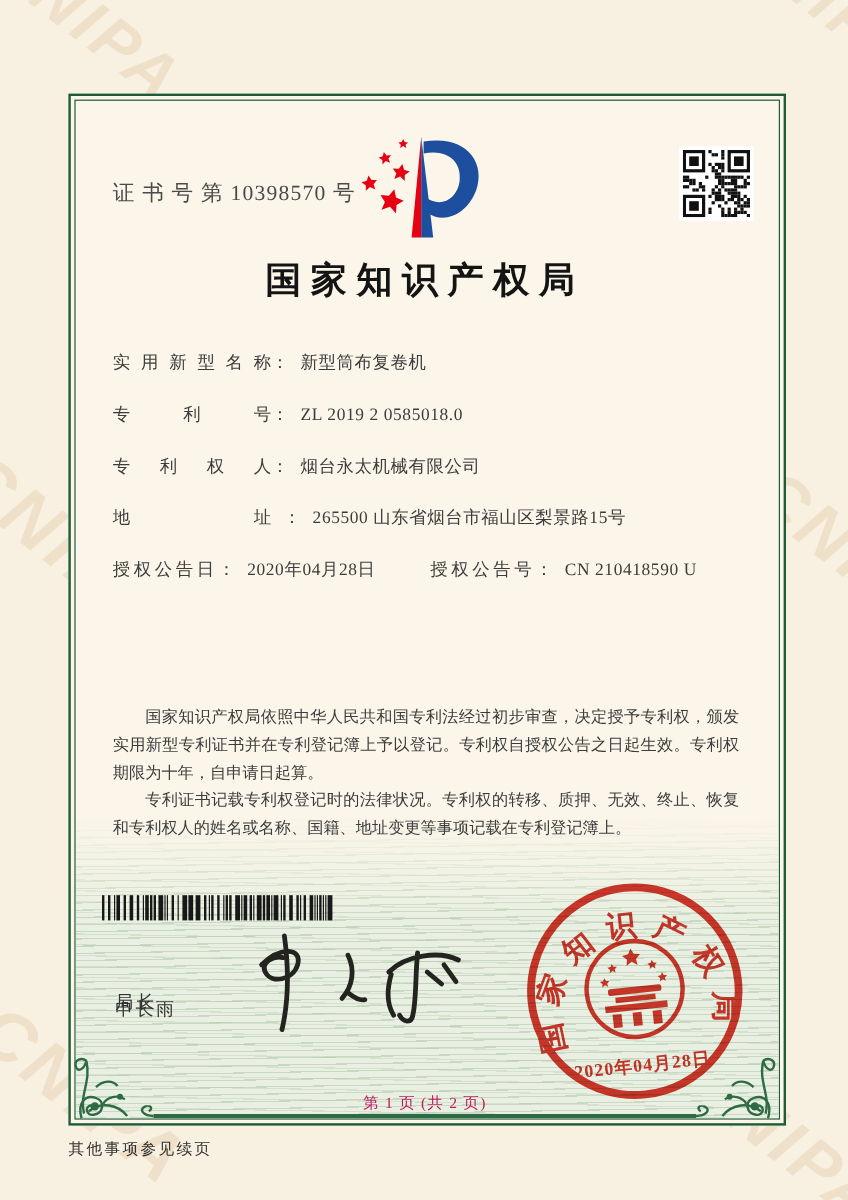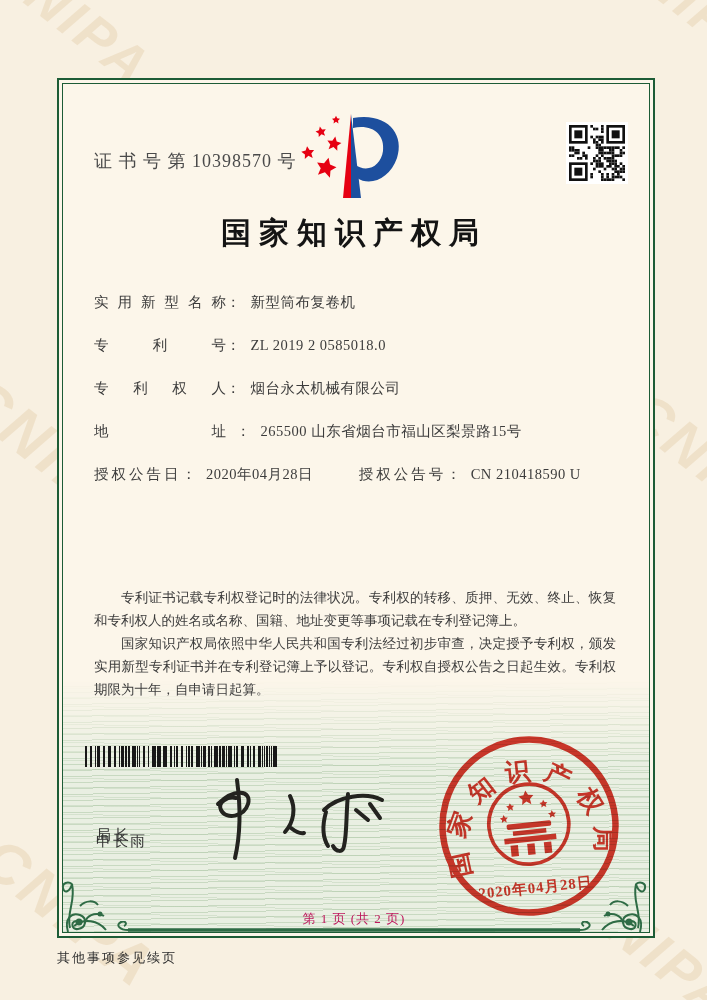--- a/index.html
+++ b/index.html
@@ -254,22 +254,22 @@
   <div class="field-row">
     <span class="flabel">地址</span><span class="fcolon"></span><span class="fcolon-show fcolon">：</span><span class="fvalue">265500 山东省烟台市福山区梨景路15号</span>
   </div>
   <div class="field-row grant-row">
     <span class="glabel">授权公告日</span><span class="fcolon">：</span><span class="fvalue">2020年04月28日</span>
     <span class="gpair2 glabel">授权公告号</span><span class="fcolon">：</span><span class="fvalue">CN 210418590 U</span>
   </div>
 </div>
 
 <div class="paras">
+  <p>国家知识产权局依照中华人民共和国专利法经过初步审查，决定授予专利权，颁发实用新型专利证书并在专利登记簿上予以登记。专利权自授权公告之日起生效。专利权期限为十年，自申请日起算。</p>
   <p>专利证书记载专利权登记时的法律状况。专利权的转移、质押、无效、终止、恢复和专利权人的姓名或名称、国籍、地址变更等事项记载在专利登记簿上。</p>
-  <p>国家知识产权局依照中华人民共和国专利法经过初步审查，决定授予专利权，颁发实用新型专利证书并在专利登记簿上予以登记。专利权自授权公告之日起生效。专利权期限为十年，自申请日起算。</p>
 </div>
 
 <div class="barcode">
     <i style="left:0px;width:2px"></i>
     <i style="left:5px;width:2px"></i>
     <i style="left:10px;width:1px"></i>
     <i style="left:12px;width:3px"></i>
     <i style="left:18px;width:2px"></i>
     <i style="left:23px;width:3px"></i>
     <i style="left:29px;width:2px"></i>

